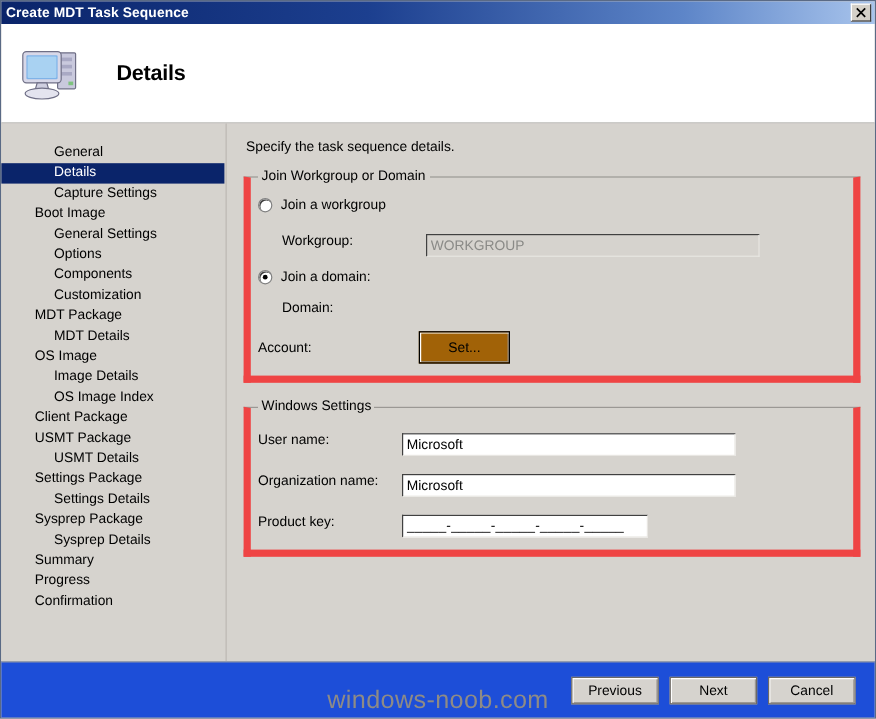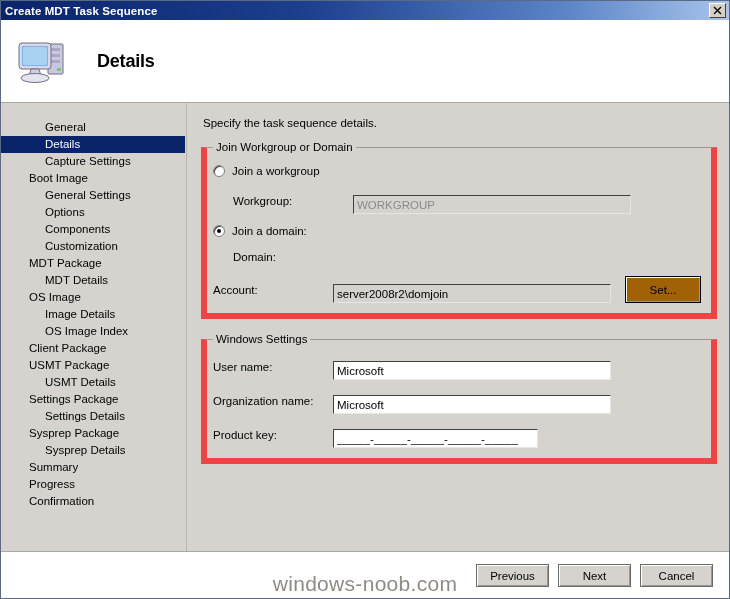--- a/index.html
+++ b/index.html
@@ -226,21 +226,21 @@
     font-size: 11.5px;
     letter-spacing: 0.2px;
     color: #000;
     white-space: pre;
   }
 
   
   .footer {
     position: relative;
     height: 48px;
-    background: #ffffff;
+    background: #1d4ed8;
     border-top: 1px solid #a9a9a4;
     display: flex;
     align-items: center;
     justify-content: flex-end;
     padding-right: 16px;
     box-sizing: border-box;
     gap: 9px;
   }
   .btn {
     width: 73px;
@@ -351,21 +351,20 @@
             <span class="lbl">Join a domain:</span>
           </div>
         </div>
 
         <div class="row">
           <span class="lbl indent w-dom">Domain:</span>
         </div>
 
         <div class="row" style="margin-top:10px;">
           <span class="lbl w-dom">Account:</span>
-          <input class="tb wide readonly" type="text" readonly="" value="server2008r2\domjoin" style="">
           <button class="setbtn">Set...</button>
         </div>
       </fieldset>
 
       <fieldset class="group">
         <legend>Windows Settings</legend>
 
         <div class="row">
           <span class="lbl w-win">User name:</span>
           <input class="tb wide" type="text" value="Microsoft" style="">

